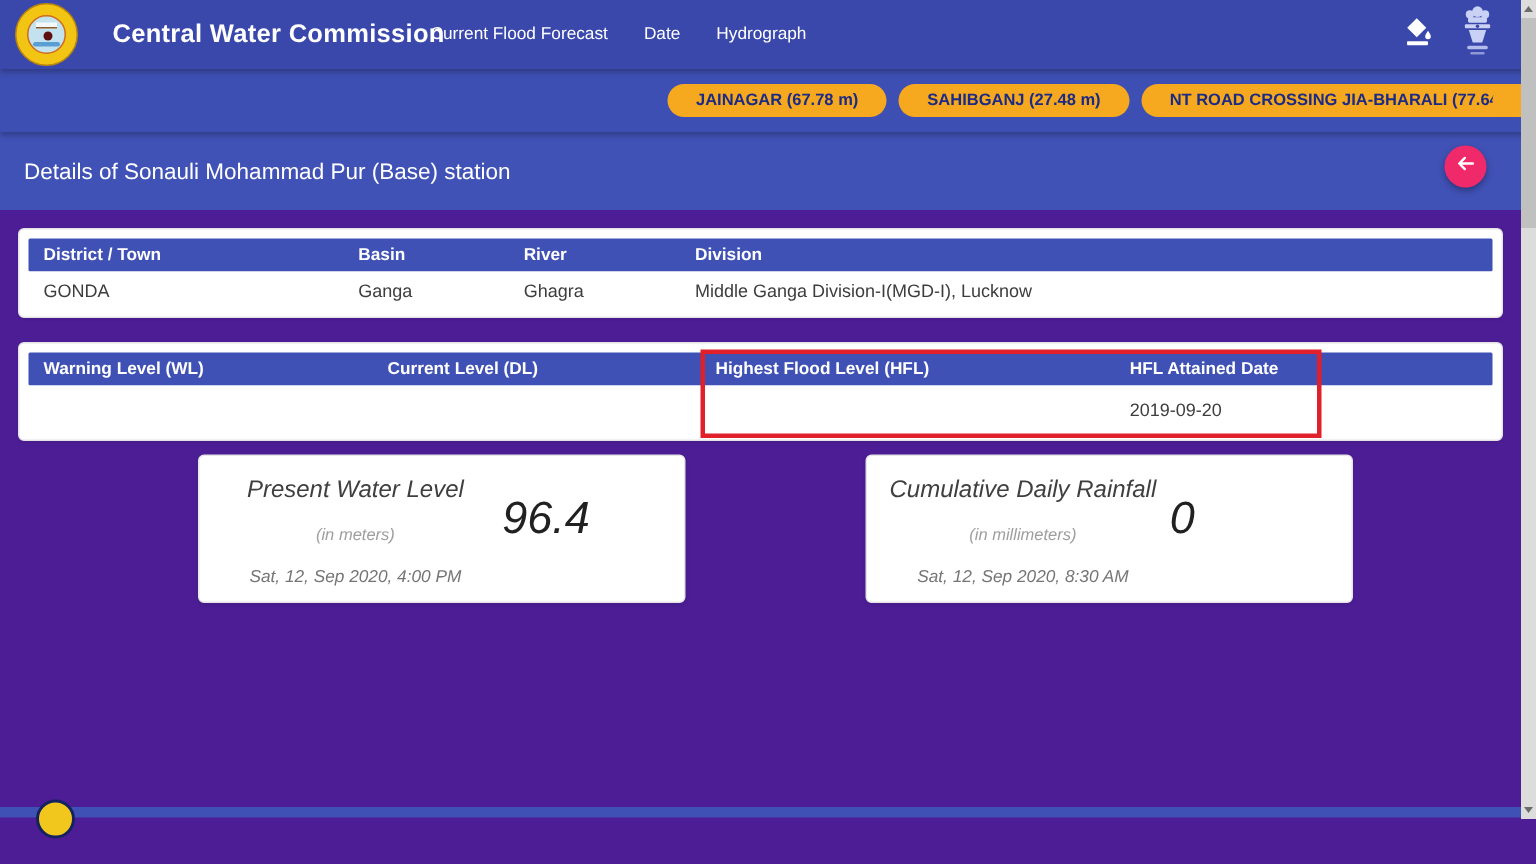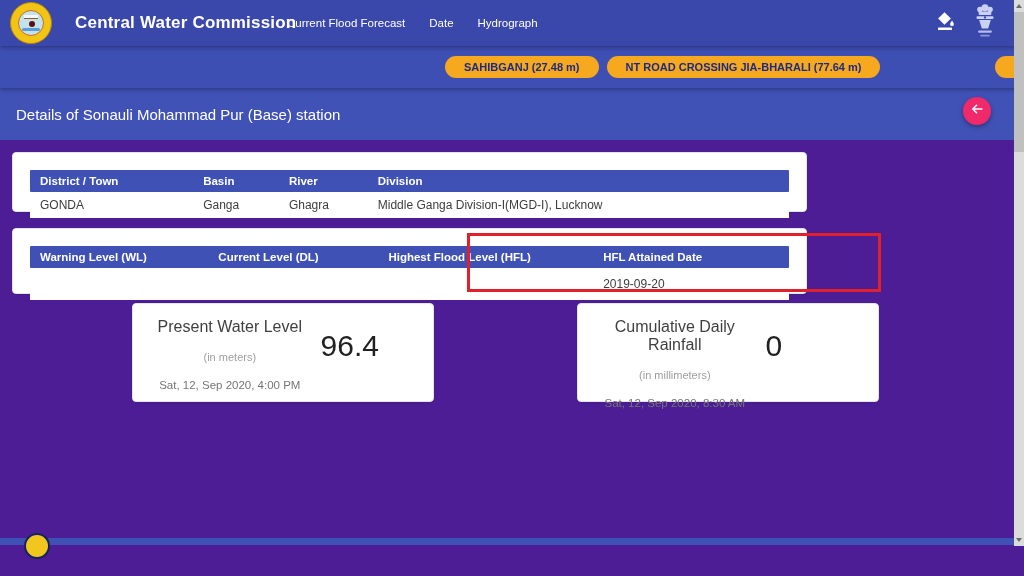--- a/index.html
+++ b/index.html
@@ -32,40 +32,40 @@
 
   
   .titlebar { position:absolute; left:0; top:88px; width:1024px; height:52px; background:#4152b7; z-index:20; }
   .page-title { position:absolute; left:16px; top:0; height:52px; display:flex; align-items:center;
                 color:#fff; font-size:15px; }
   .fab-back { position:absolute; left:963px; top:97px; width:28px; height:28px; border-radius:50%;
               background:#f0296a; display:flex; align-items:center; justify-content:center;
               box-shadow:0 2px 5px rgba(0,0,0,.35); cursor:pointer; z-index:22; }
 
   
-  .table-card { position:absolute; left:12px; width:795px; background:#fff; border:1px solid #e4e4e4;
-                border-radius:4px; padding:17px; box-shadow:0 1px 2px rgba(0,0,0,.06); }
+  .table-card { position:absolute; left:12px; width:990px; background:#fff; border:1px solid #e4e4e4;
+                border-radius:4px; padding:6px; box-shadow:0 1px 2px rgba(0,0,0,.06); }
   .tc1 { top:152px; height:60px; }
   .tc2 { top:228px; height:66px; }
   .thead { display:grid; height:22px; background:#3f51b5; align-items:center; border-radius:1px; }
   .trow  { display:grid; align-items:center; background:#fff; }
   .tc1 .thead, .tc1 .trow { grid-template-columns:21.5% 11.3% 11.7% 1fr; }
   .tc2 .thead, .tc2 .trow { grid-template-columns:23.5% 22.4% 28.3% 1fr; }
   .tc1 .trow { height:26px; }
   .tc2 .trow { height:32px; }
   .th { color:#fff; font-size:11.5px; font-weight:bold; padding-left:10px; white-space:nowrap; }
   .td { color:#3d3d3d; font-size:12px; padding-left:10px; white-space:nowrap; }
 
   .hfl-annotation { position:absolute; left:467px; top:233px; width:414px; height:59px;
                     border:3px solid #e0202a; z-index:15; pointer-events:none; }
 
   
-  .metric-card { position:absolute; top:303px; width:302px; height:99px; background:#fff;
+  .metric-card { position:absolute; top:303px; width:325px; height:99px; background:#fff;
                  border:1px solid #e6e6e6; border-radius:4px; box-shadow:0 1px 3px rgba(0,0,0,.08);
-                 display:flex; padding:14px 10px 10px 10px; }
+                 display:flex; padding:14px 10px 10px 10px;font-style:italic; }
   .mc1 { left:132px; } .mc2 { left:577px; }
   .mc-left { width:62%; text-align:center; display:flex; flex-direction:column; align-items:center; }
   .mc-title { color:#3f3f3f; font-size:16px; }
   .mc-unit { color:#9e9e9e; font-size:11px; margin-top:15px; }
   .mc-time { color:#757575; font-size:11.5px; margin-top:16px; }
   .mc-value { flex:1; display:flex; align-items:center; justify-content:flex-start; padding-left:4px;
               color:#212121; font-size:30px; margin-top:-18px; }
 
   
   .footer-strip { position:absolute; left:0; top:538px; width:1014px; height:7px; background:#3f51b5; z-index:2; }
@@ -130,20 +130,21 @@
           <polygon points="4.5,17 15.5,17 13,25 7,25"></polygon>
           <rect x="3.5" y="27" width="13" height="2.2" rx="1" opacity="0.85"></rect>
           <rect x="5.5" y="31" width="9" height="1.6" rx="0.8" opacity="0.6"></rect>
         </svg>
       </span>
     </div>
   </div>
 
   <div class="subbar">
     <div class="pill-row">
+      <div class="pill">JAINAGAR (67.78 m)</div>
       <div class="pill">SAHIBGANJ (27.48 m)</div>
       <div class="pill">NT ROAD CROSSING JIA-BHARALI (77.64 m)</div>
     </div>
     <div class="pill-partial"></div>
   </div>
 
   <div class="titlebar">
     <div class="page-title">Details of Sonauli Mohammad Pur (Base) station</div>
   </div>
   <div class="fab-back">

